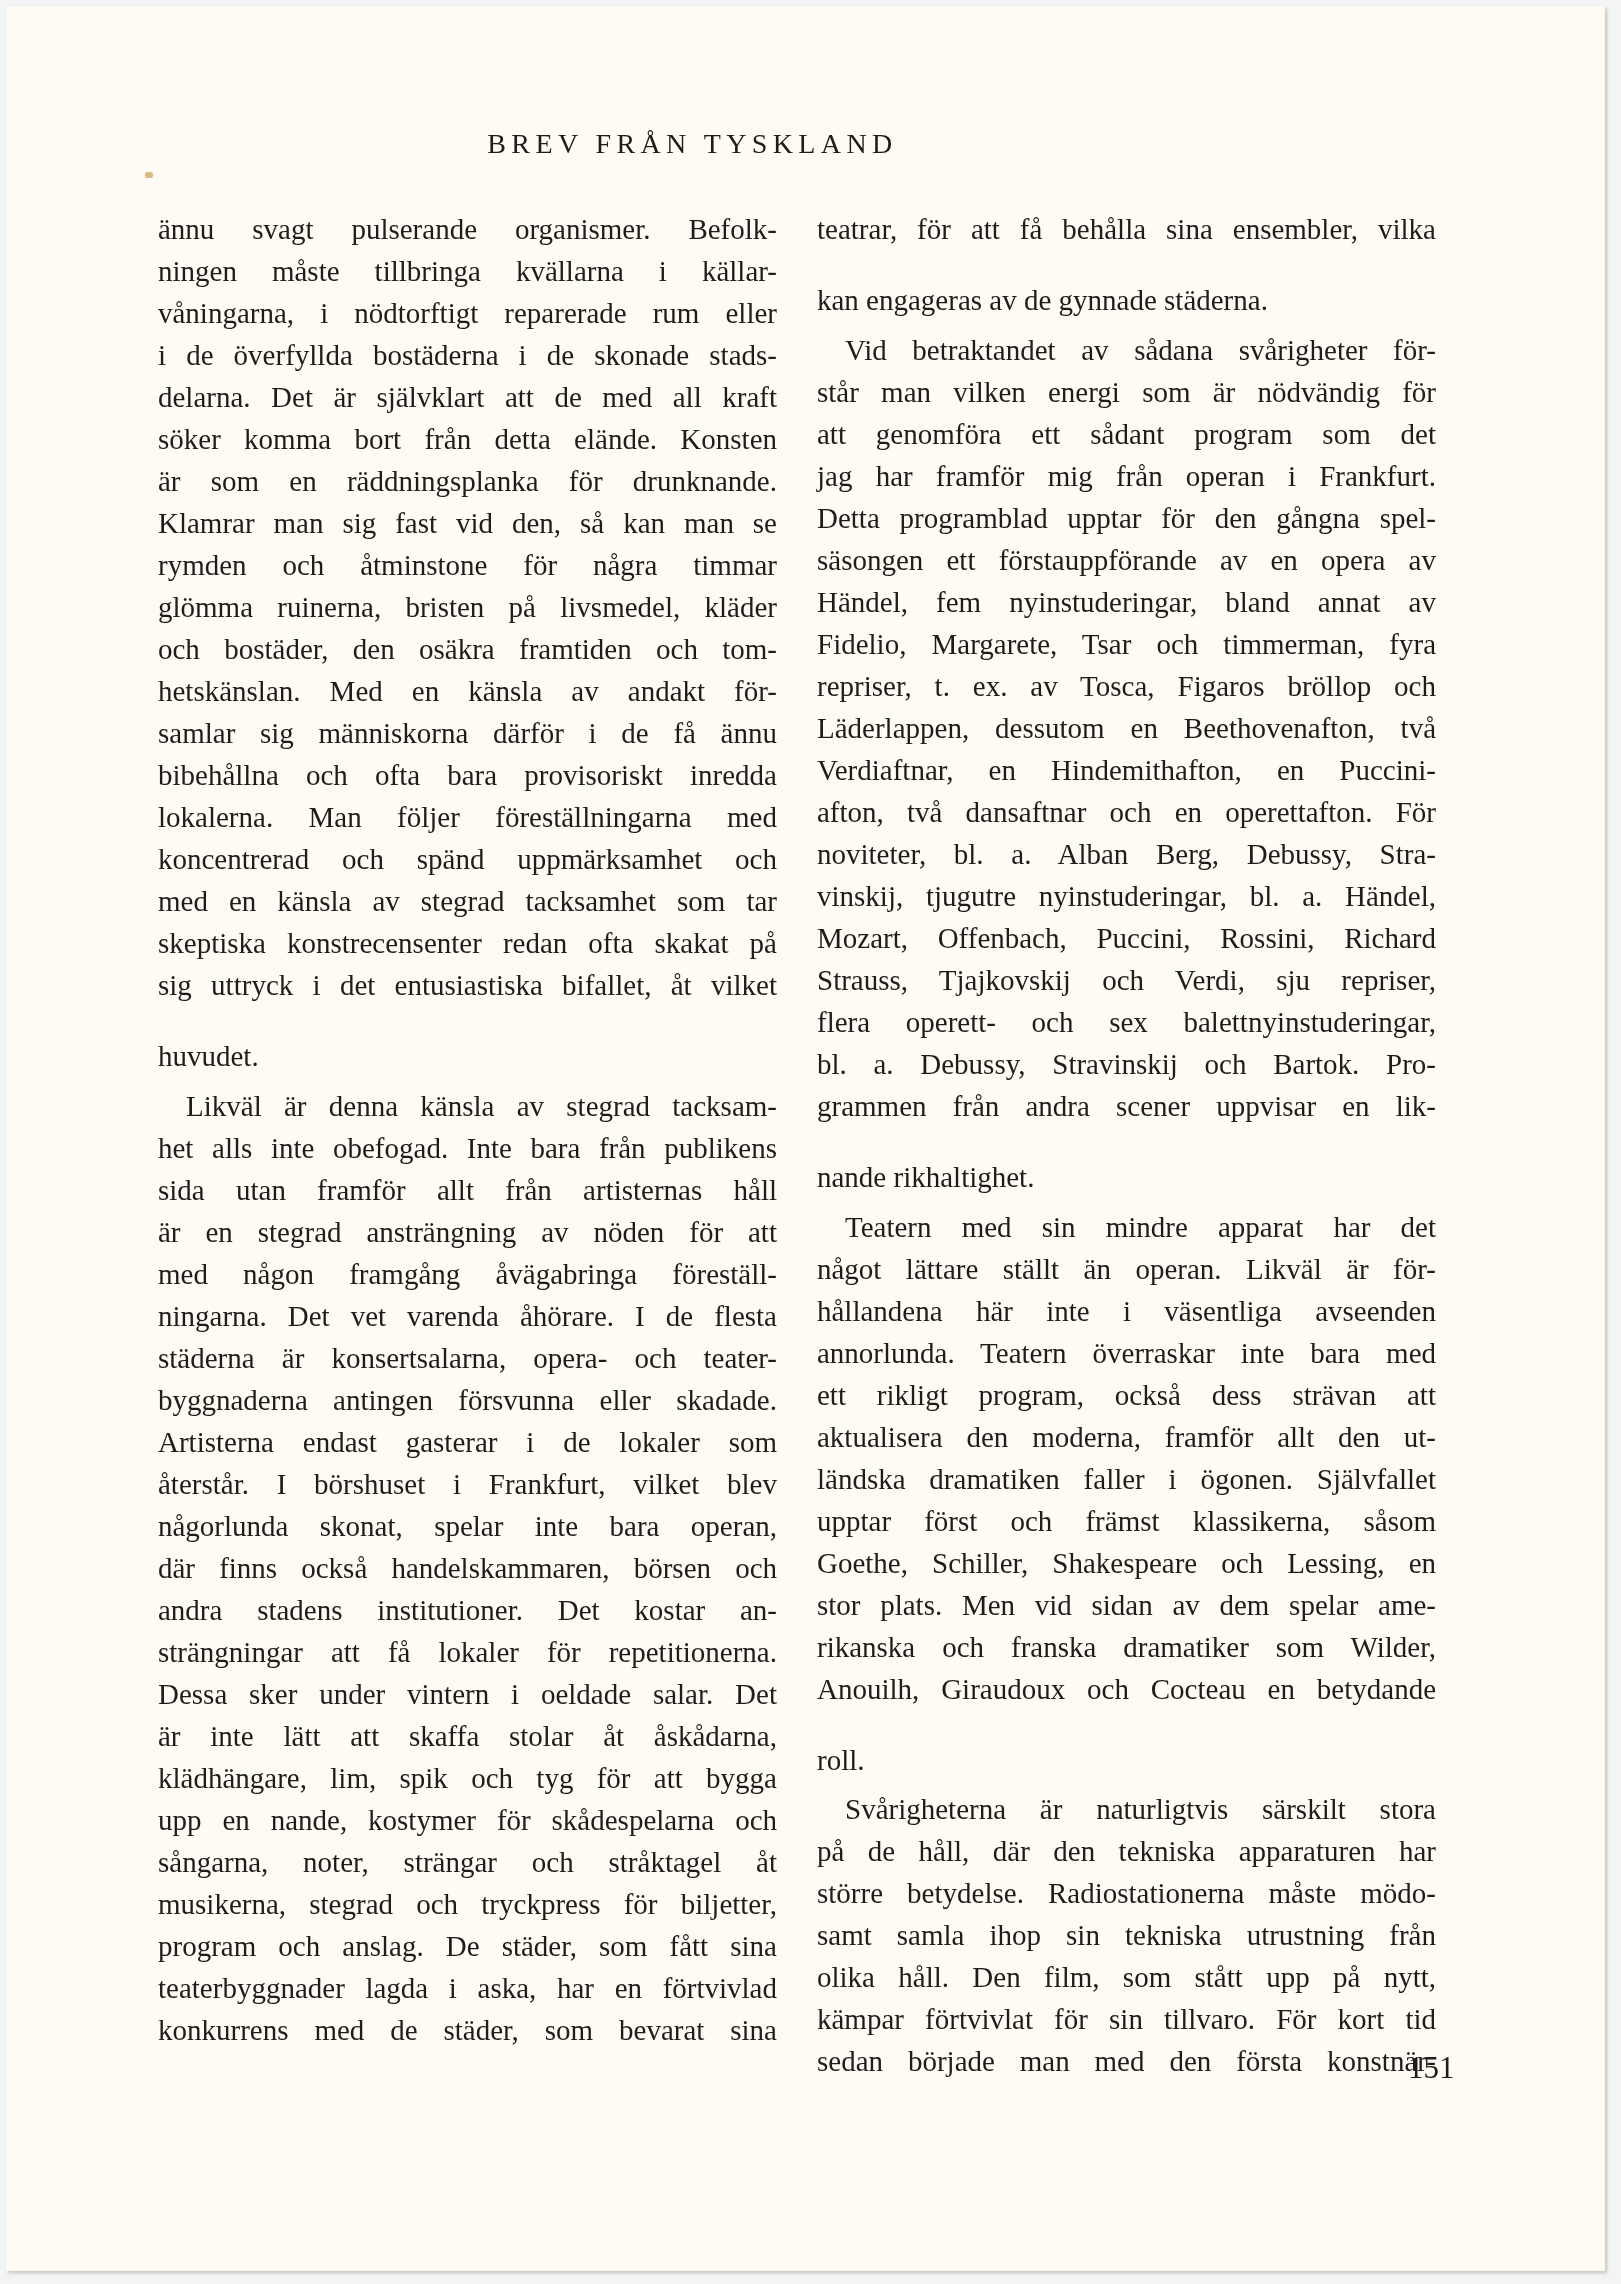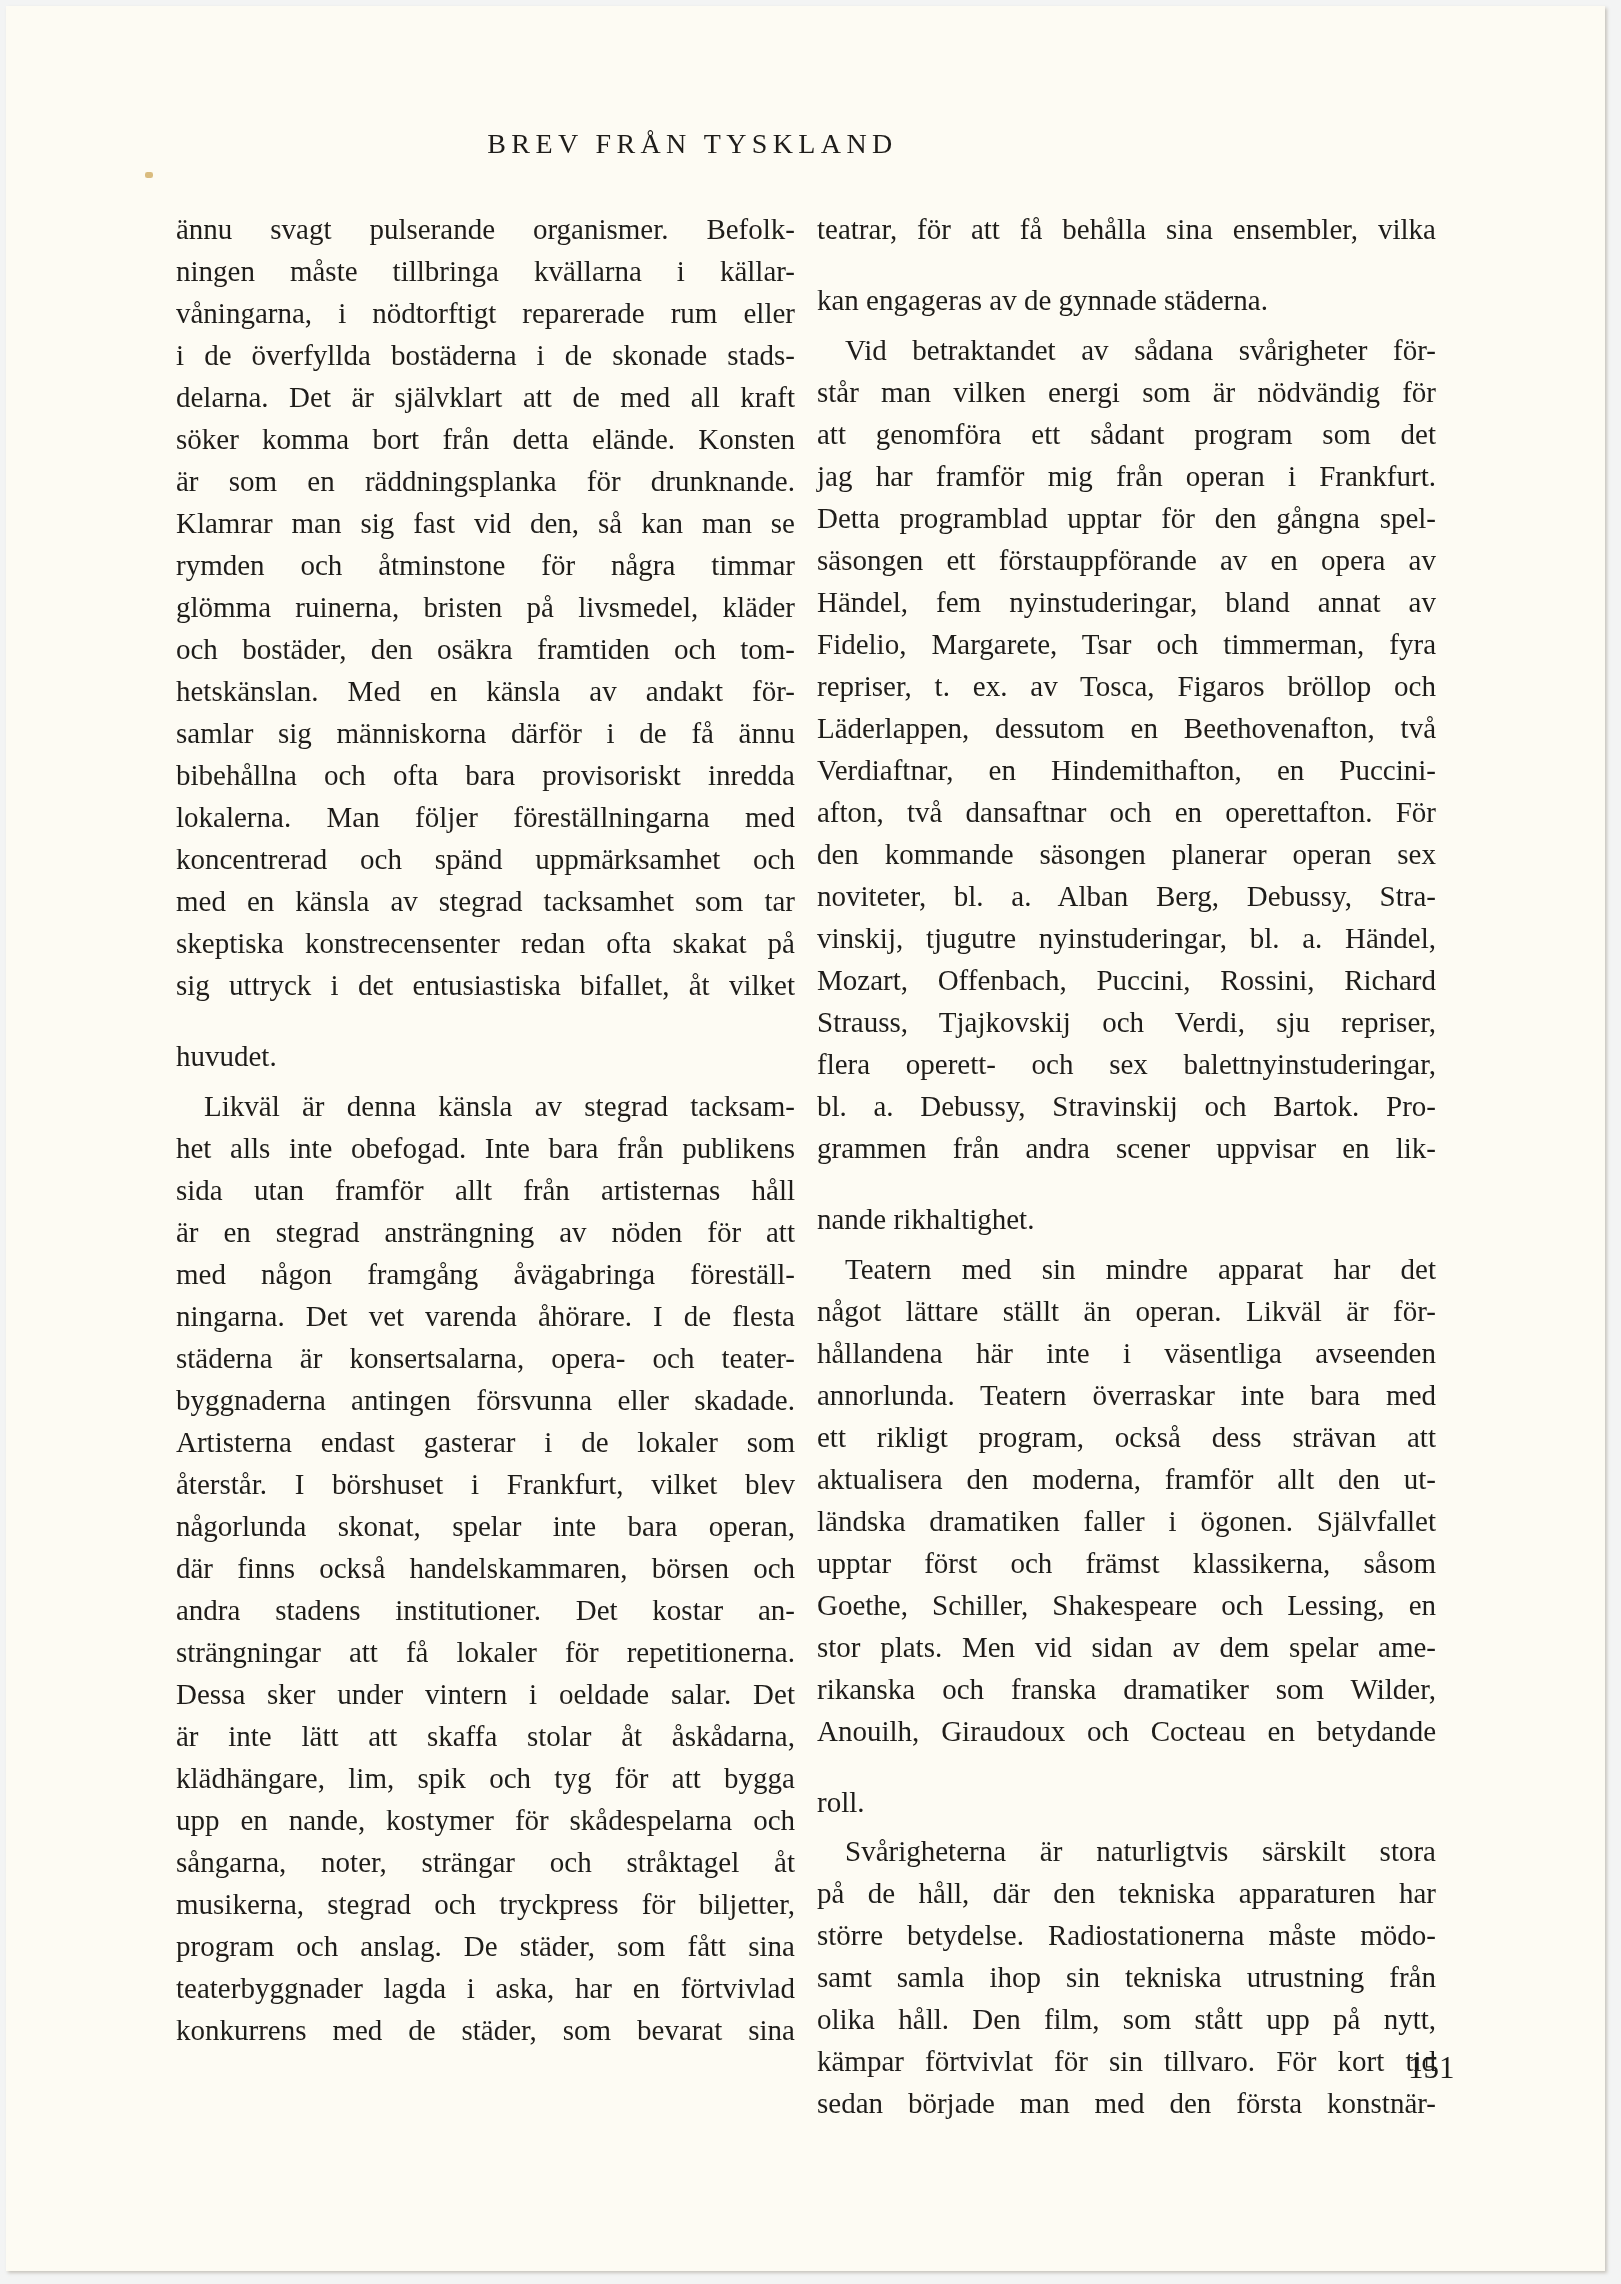--- a/index.html
+++ b/index.html
@@ -44,21 +44,21 @@
     background: #d4b06a;
     opacity: 0.85;
   }
   .column {
     position: absolute;
     top: 208px;
     font-size: 29px;
     line-height: 42px;
     text-align: justify;
   }
-  .col-left { left: 176px; width: 619px; }
+  .col-left { left: 158px; width: 619px; }
   .col-right { left: 817px; width: 619px; }
   .line {
     display: block;
     height: 42px;
     white-space: nowrap;
     text-align: justify;
     text-align-last: justify;
   }
   .line.last {
     text-align-last: left;
@@ -142,21 +142,20 @@
     <span class="line">att genomföra ett sådant program som det</span>
     <span class="line">jag har framför mig från operan i Frankfurt.</span>
     <span class="line">Detta programblad upptar för den gångna spel-</span>
     <span class="line">säsongen ett förstauppförande av en opera av</span>
     <span class="line">Händel, fem nyinstuderingar, bland annat av</span>
     <span class="line">Fidelio, Margarete, Tsar och timmerman, fyra</span>
     <span class="line">repriser, t. ex. av Tosca, Figaros bröllop och</span>
     <span class="line">Läderlappen, dessutom en Beethovenafton, två</span>
     <span class="line">Verdiaftnar, en Hindemithafton, en Puccini-</span>
     <span class="line">afton, två dansaftnar och en operettafton. För</span>
-    <span class="line">den kommande säsongen planerar operan sex</span>
     <span class="line">noviteter, bl. a. Alban Berg, Debussy, Stra-</span>
     <span class="line">vinskij, tjugutre nyinstuderingar, bl. a. Händel,</span>
     <span class="line">Mozart, Offenbach, Puccini, Rossini, Richard</span>
     <span class="line">Strauss, Tjajkovskij och Verdi, sju repriser,</span>
     <span class="line">flera operett- och sex balettnyinstuderingar,</span>
     <span class="line">bl. a. Debussy, Stravinskij och Bartok. Pro-</span>
     <span class="line">grammen från andra scener uppvisar en lik-</span>
     <span class="line last">nande rikhaltighet.</span>
     <span class="para-gap"></span>
     <span class="line indent">Teatern med sin mindre apparat har det</span>

